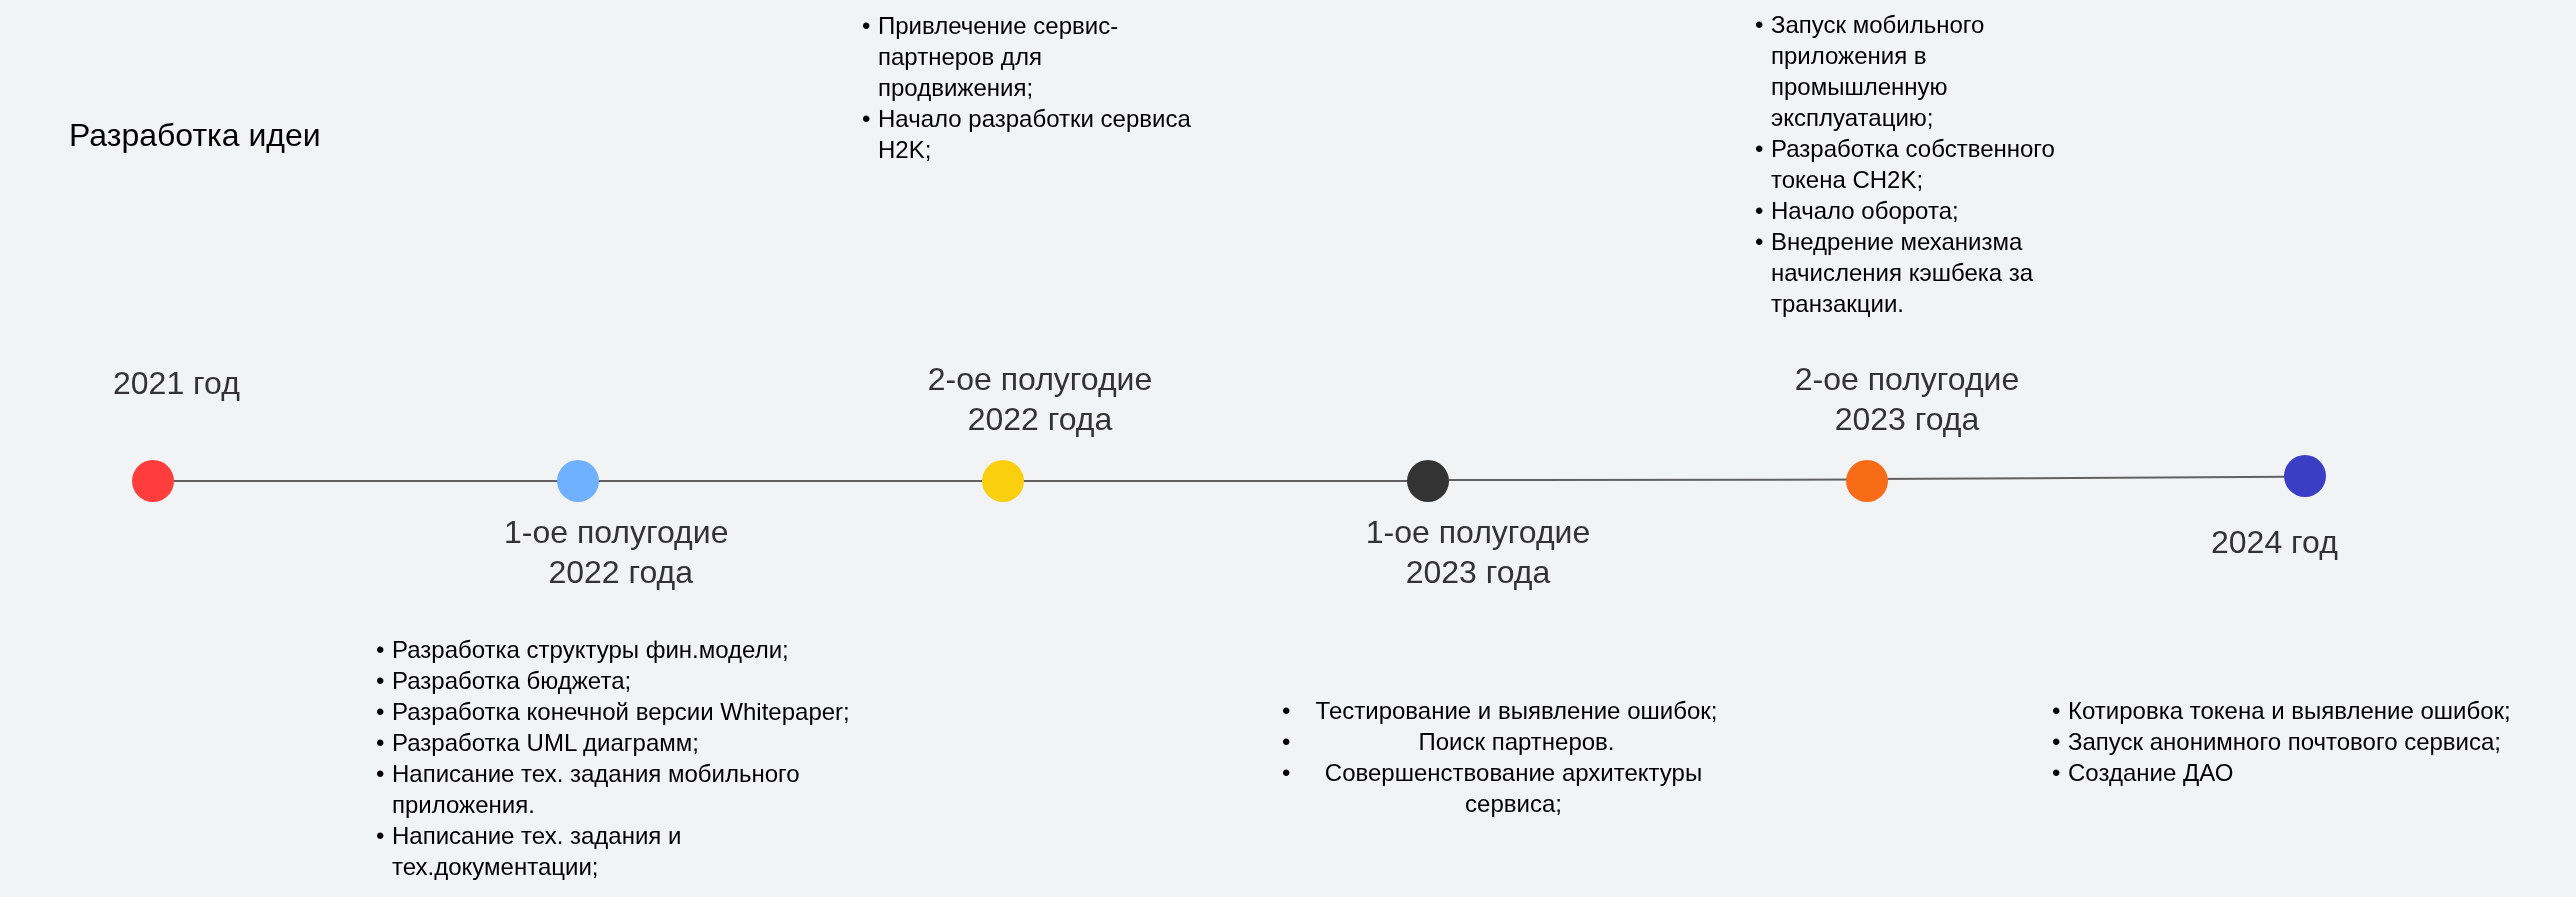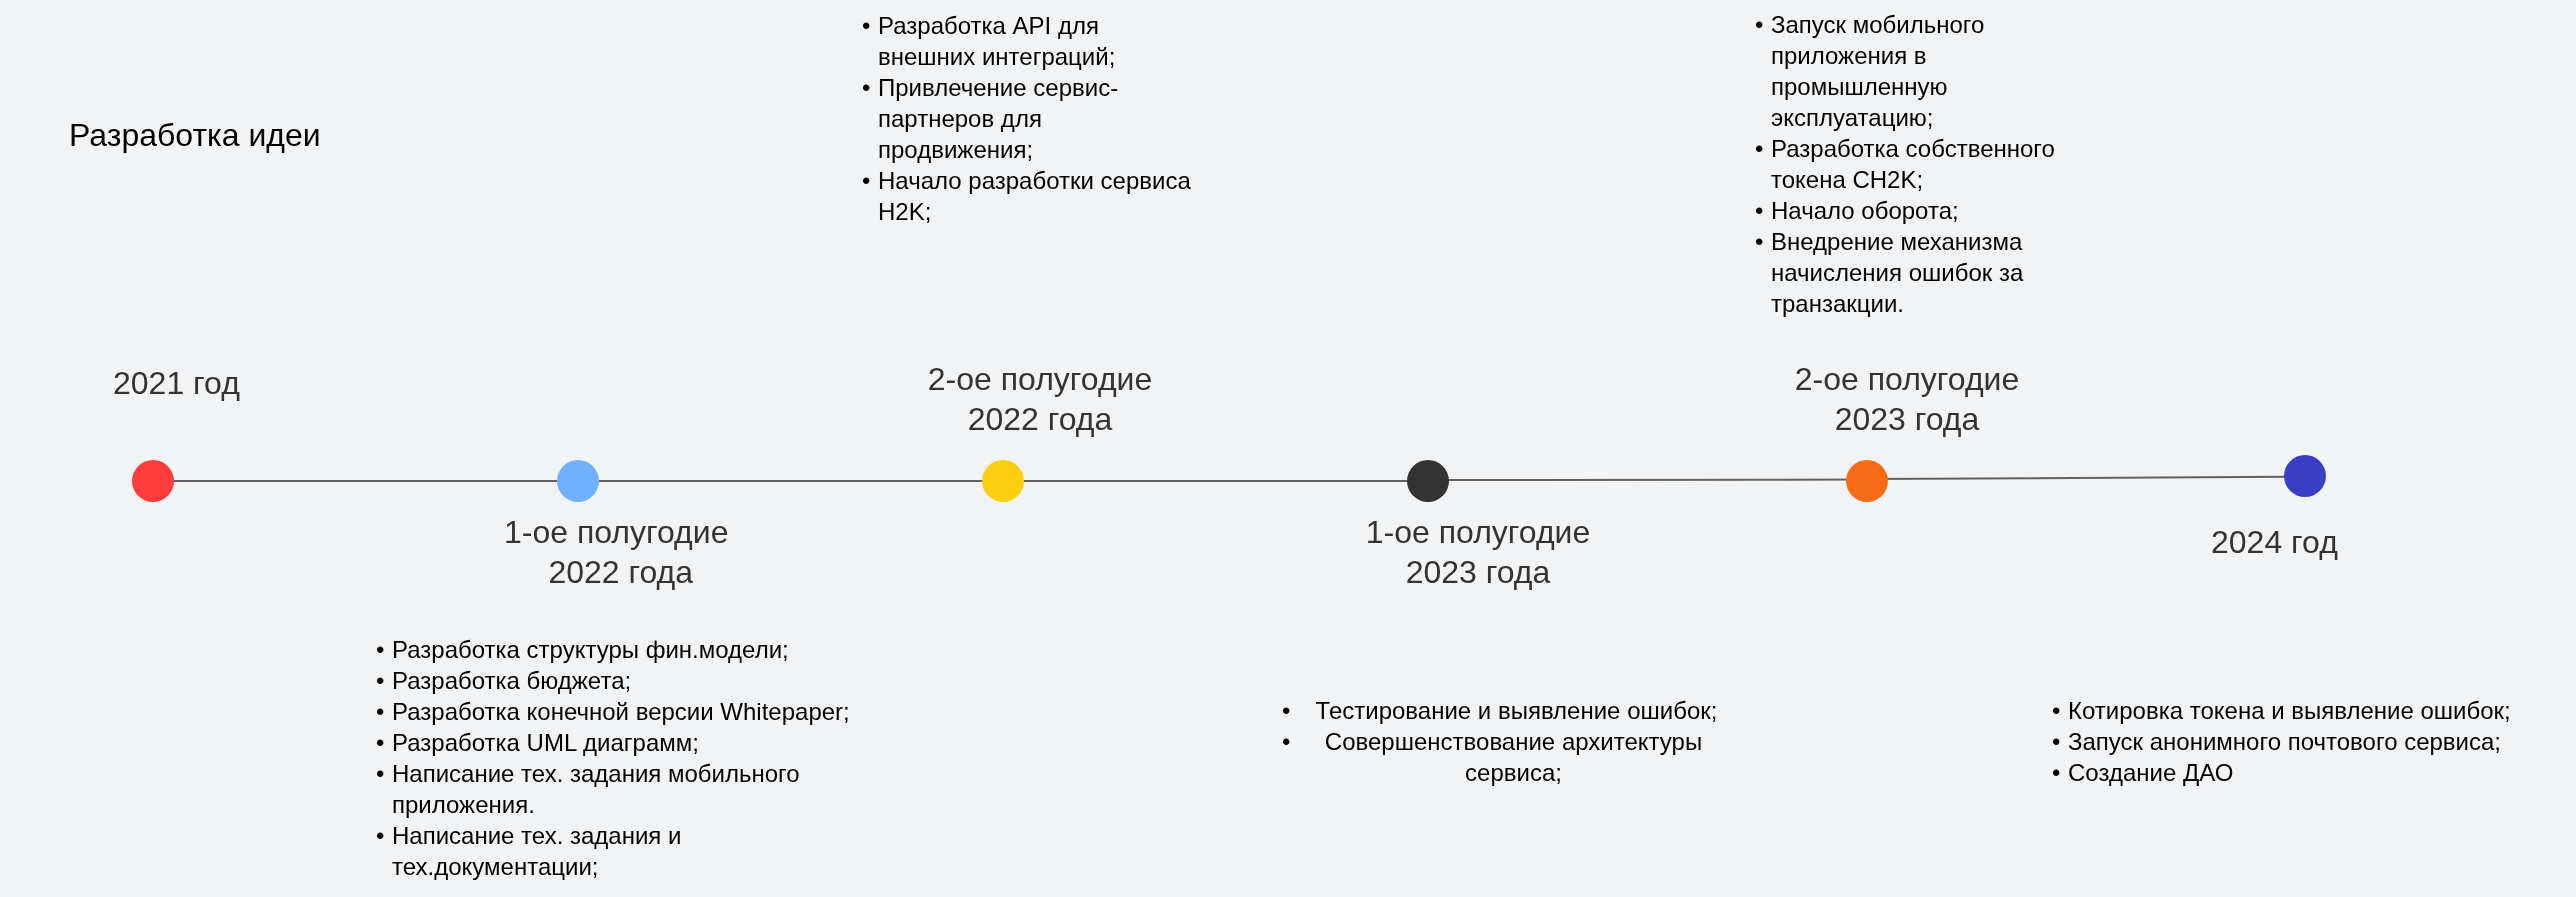--- a/index.html
+++ b/index.html
@@ -89,35 +89,35 @@
 <ul class="abs items" style="left:376px; top:634px; width:510px;">
   <li>Разработка структуры фин.модели;</li>
   <li>Разработка бюджета;</li>
   <li>Разработка конечной версии Whitepaper;</li>
   <li>Разработка UML диаграмм;</li>
   <li style="width:465px;">Написание тех. задания мобильного приложения.</li>
   <li style="width:317px;">Написание тех. задания и тех.документации;</li>
 </ul>
 
 <ul class="abs items" style="left:862px; top:9.6px; width:357px;">
-  <li style="width:272px;">Разработка API для внешних интеграций;</li>
   <li style="width:295px;">Привлечение сервис-партнеров для продвижения;</li>
   <li>Начало разработки сервиса H2K;</li>
 </ul>
 
 <ul class="abs items" style="left:1282px; top:695px; width:453px;text-align:center;">
   <li>Тестирование и выявление ошибок;</li>
+  <li>Поиск партнеров.</li>
   <li style="width:431px;">Совершенствование архитектуры сервиса;</li>
 </ul>
 
 <ul class="abs items" style="left:1755px; top:9px; width:329px;">
   <li style="width:227px;">Запуск мобильного приложения в промышленную эксплуатацию;</li>
   <li style="width:317px;">Разработка собственного токена CH2K;</li>
   <li>Начало оборота;</li>
-  <li style="width:300px;">Внедрение механизма начисления ошибок за транзакции.</li>
+  <li style="width:300px;">Внедрение механизма начисления кэшбека за транзакции.</li>
 </ul>
 
 <ul class="abs items" style="left:2052px; top:695px; width:521px;">
   <li>Котировка токена и выявление ошибок;</li>
   <li>Запуск анонимного почтового сервиса;</li>
   <li>Создание ДАО</li>
 </ul>
 
 
 </body></html>

